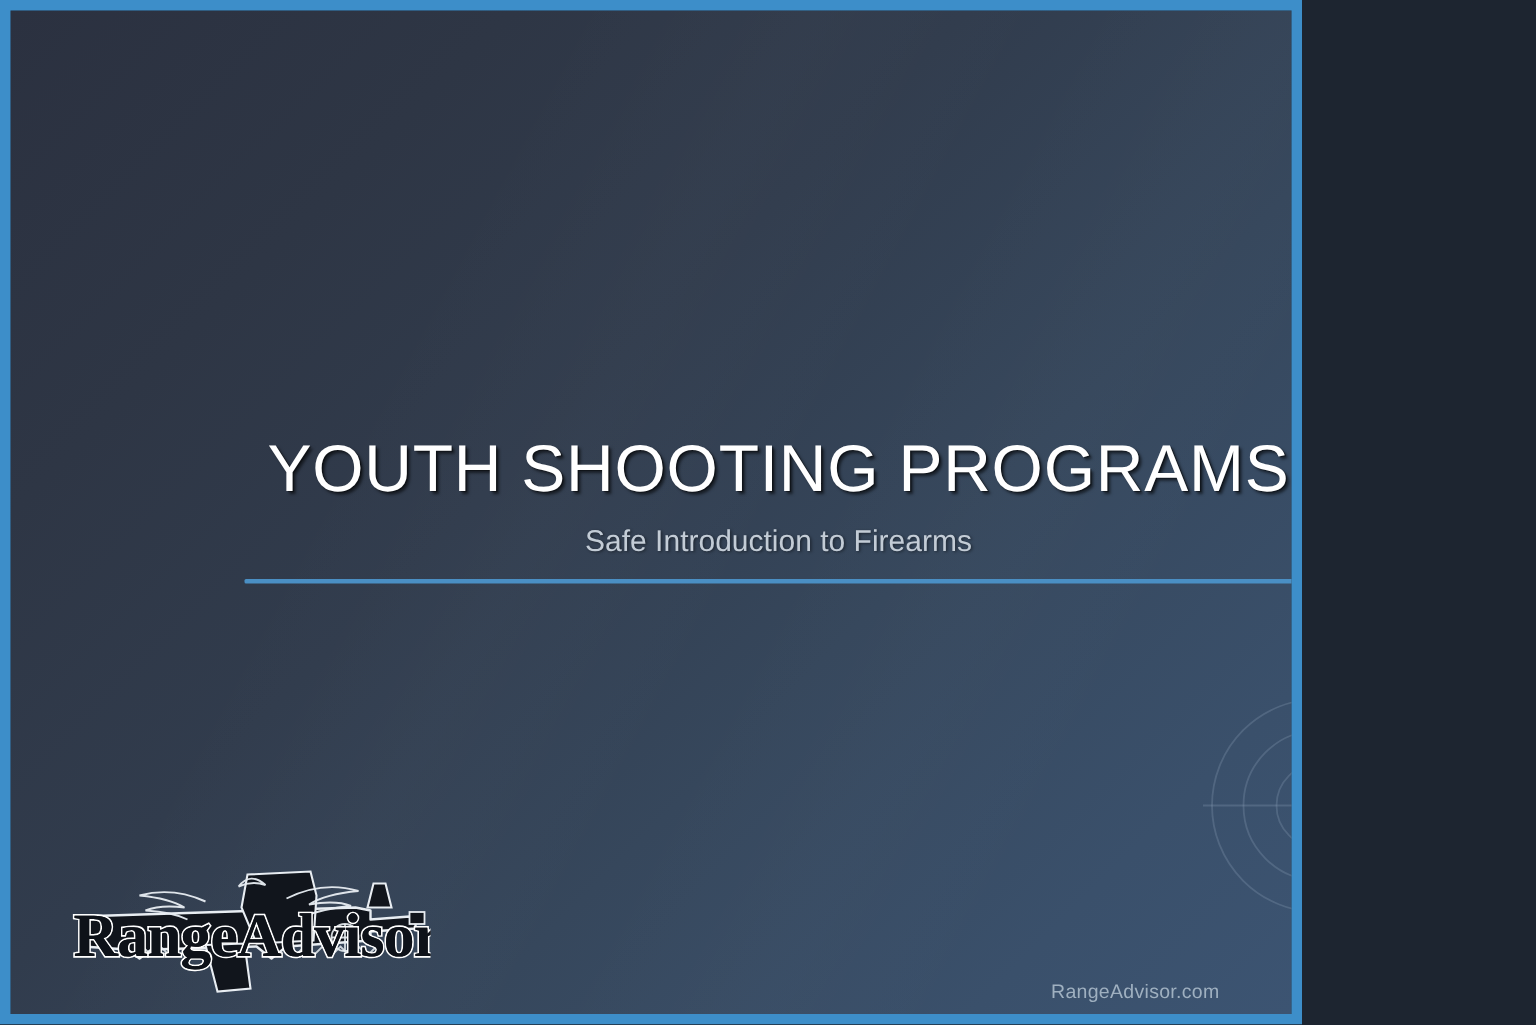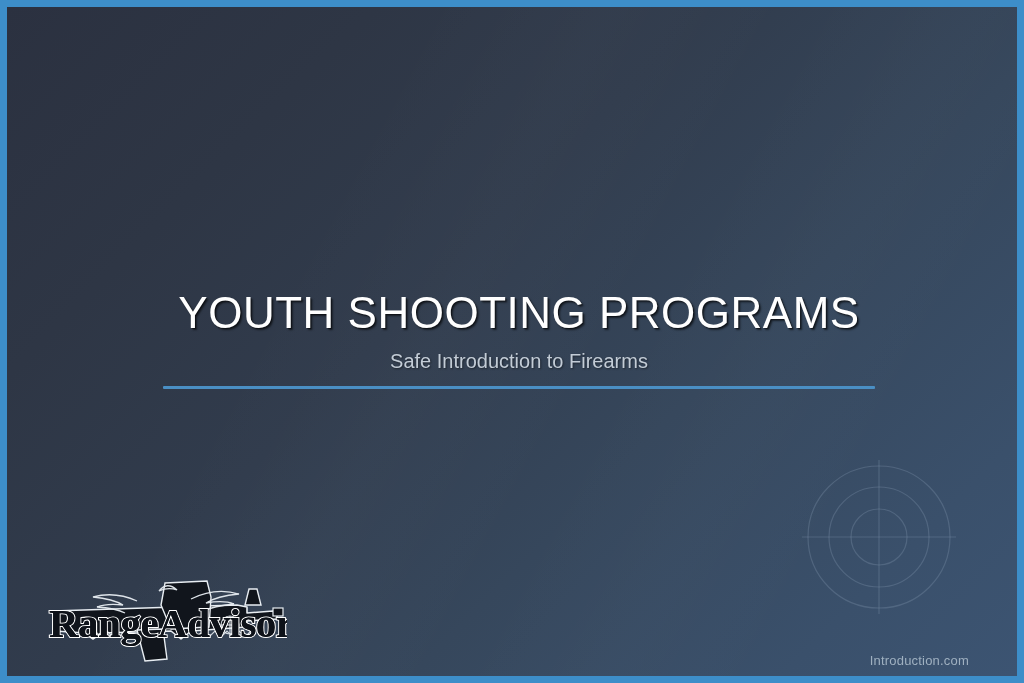--- a/index.html
+++ b/index.html
@@ -10,21 +10,21 @@
   body {
     width: 1024px;
     height: 683px;
     overflow: hidden;
     font-family: "Liberation Sans", sans-serif;
   }
 
   
   #slide {
     position: relative;
-    width: 1024px;
+    width: 868px;
     height: 683px;
     box-sizing: border-box;
     border: 7px solid #3d8ec9;
     background:
       linear-gradient(135deg,
         #2b3140 0%,
         #2e3645 22%,
         #313c4d 42%,
         #36475c 64%,
         #3a506b 86%,
@@ -175,15 +175,15 @@
           <line x1="189" y1="41" x2="189" y2="59"></line>
           <line x1="180" y1="50" x2="198" y2="50"></line>
         </g>
       </g>
 
       <text x="8" y="62" font-family="'Liberation Serif', 'DejaVu Serif', serif" font-size="41" font-weight="700" fill="#0e1219" stroke="#ffffff" stroke-width="2.2" paint-order="stroke fill" letter-spacing="-0.5">RangeAdvisor</text>
       <text x="8" y="62" font-family="'Liberation Serif', 'DejaVu Serif', serif" font-size="41" font-weight="700" fill="#0e1219" letter-spacing="-0.5">RangeAdvisor</text>
     </svg>
   </div>
 
-  <div id="footer-url">Introduction.com</div>
+  <div id="footer-url">RangeAdvisor.com</div>
 
 </div>
 
 </body></html>

